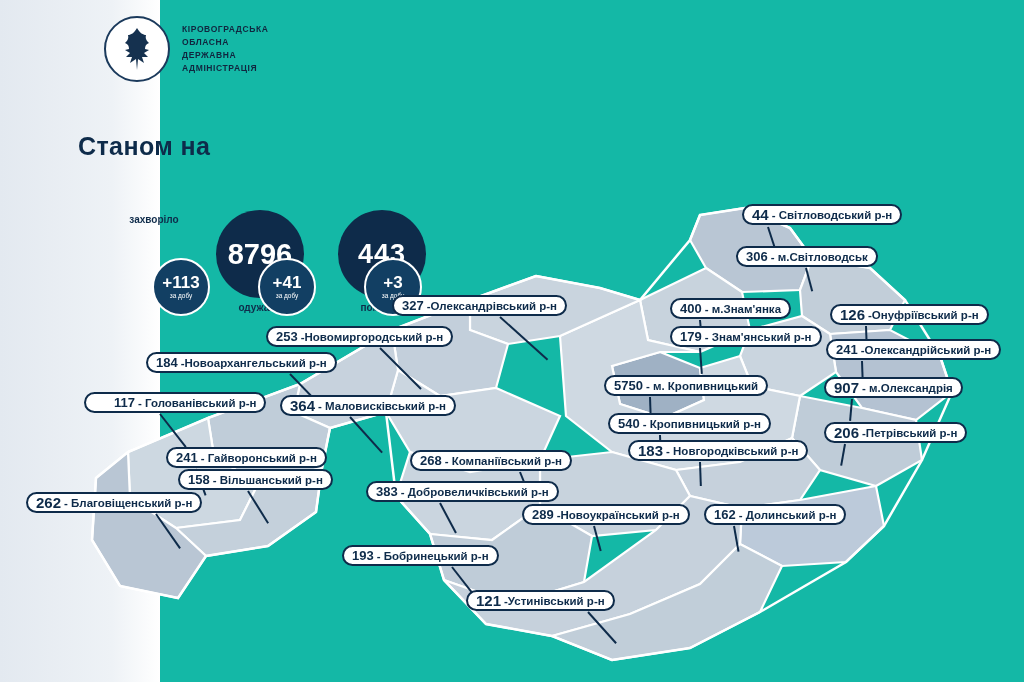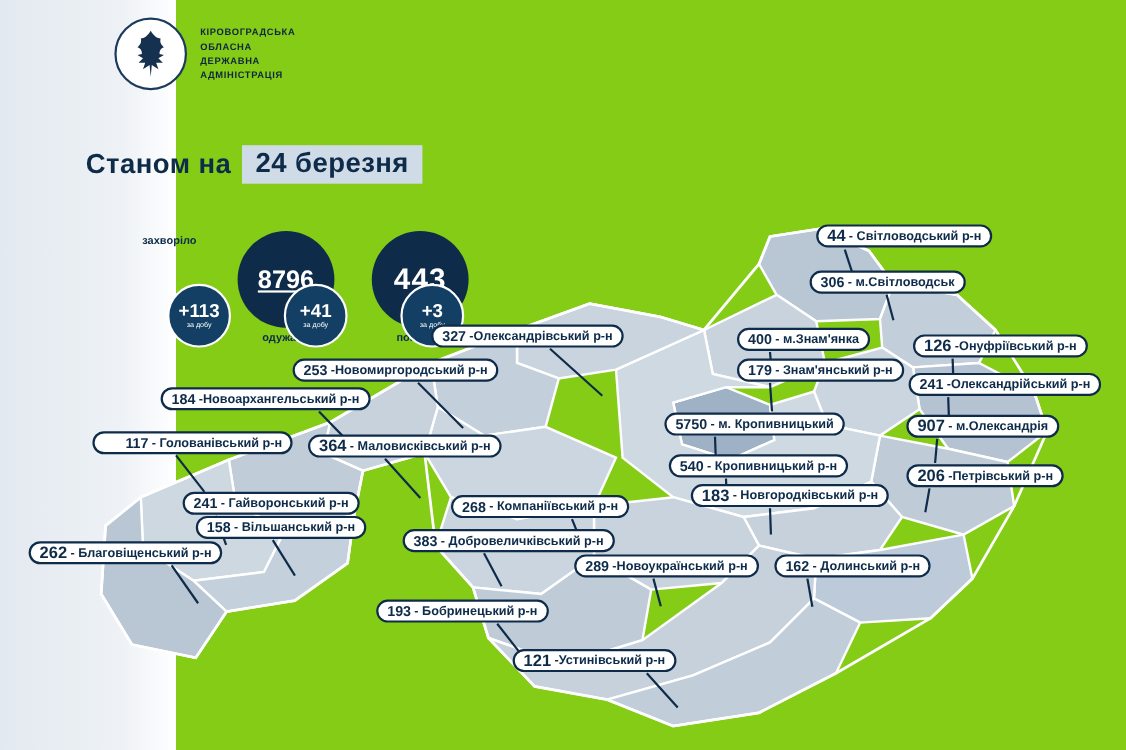--- a/index.html
+++ b/index.html
@@ -12,21 +12,21 @@
     background: #ffffff;
     font-family: "Liberation Sans", sans-serif;
     overflow: hidden;
     position: relative;
   }
   #stage {
     position: absolute;
     left: 0; top: 0;
     width: 1024px;
     height: 682px;
-    background: #84cc16;
+    background: #14b8a6;
     overflow: hidden;
   }
   
   .left-band {
     position: absolute;
     left: 0; top: 0;
     width: 160px; height: 682px;
     background: linear-gradient(to right, #e3e9f0 0%, #eef2f6 70%, #ffffff 100%);
   }
   
@@ -97,21 +97,21 @@
     border-radius: 50%;
     background: #0e2b4a;
     color: #ffffff;
     display: flex;
     align-items: center;
     justify-content: center;
     font-weight: bold;
     margin: 0 auto;
   }
   .stat.s1 .big-circle { font-size: 23px; }
-  .stat.s2 .big-circle { font-size: 23px; text-decoration: underline; }
+  .stat.s2 .big-circle { font-size: 29px; }
   .stat.s3 .big-circle { font-size: 27px; letter-spacing: 1px; }
   .stat .caption {
     font-size: 10px;
     font-weight: bold;
     color: #0e2b4a;
     margin-top: 4px;
   }
   .delta {
     position: absolute;
     width: 54px; height: 54px;
@@ -212,21 +212,20 @@
       <div>Кіровоградська</div>
       <div>обласна</div>
       <div>державна</div>
       <div>адміністрація</div>
     </div>
   </div>
 
   <div class="title-block">
     <div class="title-line1">
       <span>Станом на</span>
-      <span class="title-date">24 березня</span>
     </div>
   </div>
 
   <div class="stats">
     <div class="stat s1" style="left:0px;">
       <div class="caption">захворіло</div>
     </div>
     <div class="stat s2" style="left:106px;">
       <div class="big-circle">8796</div>
       <div class="caption">одужало</div>

